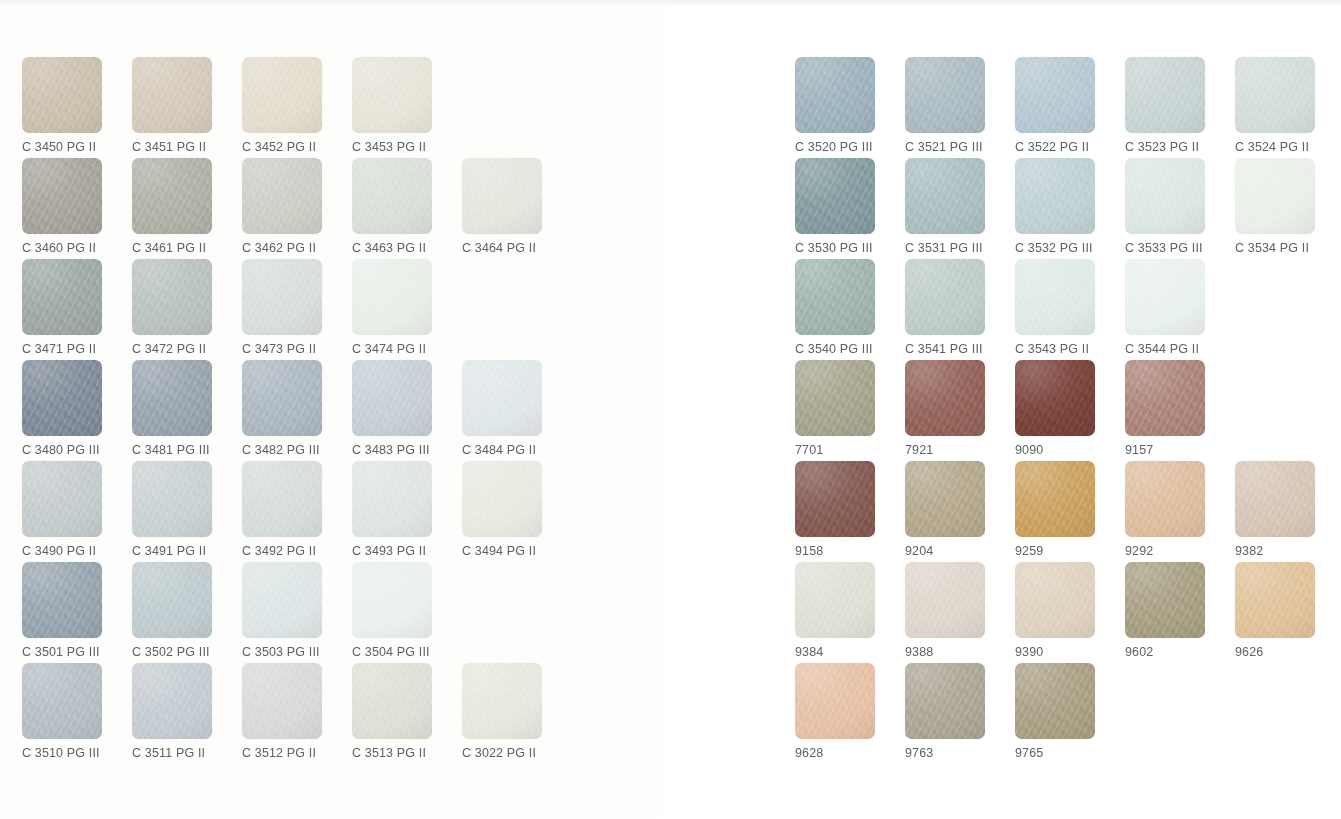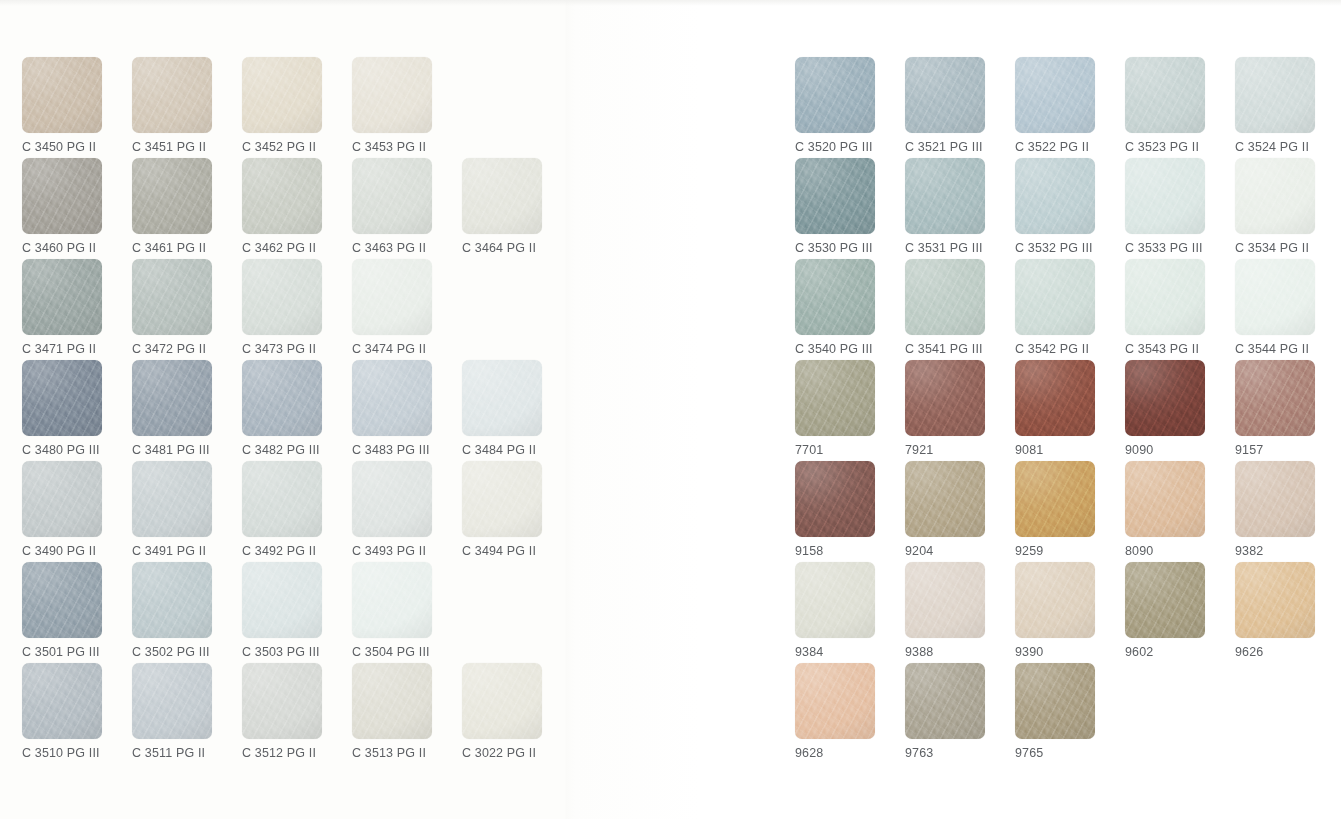--- a/index.html
+++ b/index.html
@@ -315,46 +315,38 @@
       <div class="row">
         <div class="cell">
           <div class="chip" style="background-color: rgb(156, 177, 171);"></div>
           <div class="chip-label">C 3540 PG III</div>
         </div>
         <div class="cell">
           <div class="chip" style="background-color: rgb(188, 203, 196);"></div>
           <div class="chip-label">C 3541 PG III</div>
         </div>
         <div class="cell">
-          <div class="chip" style="background-color: rgb(206, 220, 215);"></div>
-          <div class="chip-label">C 3542 PG II</div>
-        </div>
-        <div class="cell">
           <div class="chip" style="background-color: rgb(223, 234, 228);"></div>
           <div class="chip-label">C 3543 PG II</div>
         </div>
         <div class="cell">
           <div class="chip" style="background-color: rgb(233, 241, 236);"></div>
           <div class="chip-label">C 3544 PG II</div>
         </div>
       </div>
       <div class="row">
         <div class="cell">
           <div class="chip" style="background-color: rgb(163, 161, 137);"></div>
           <div class="chip-label">7701</div>
         </div>
         <div class="cell">
           <div class="chip" style="background-color: rgb(141, 95, 86);"></div>
           <div class="chip-label">7921</div>
         </div>
         <div class="cell">
-          <div class="chip" style="background-color: rgb(139, 79, 65);"></div>
-          <div class="chip-label">9081</div>
-        </div>
-        <div class="cell">
           <div class="chip" style="background-color: rgb(116, 64, 56);"></div>
           <div class="chip-label">9090</div>
         </div>
         <div class="cell">
           <div class="chip" style="background-color: rgb(169, 127, 116);"></div>
           <div class="chip-label">9157</div>
         </div>
       </div>
       <div class="row">
         <div class="cell">
@@ -364,21 +356,21 @@
         <div class="cell">
           <div class="chip" style="background-color: rgb(177, 164, 136);"></div>
           <div class="chip-label">9204</div>
         </div>
         <div class="cell">
           <div class="chip" style="background-color: rgb(200, 157, 93);"></div>
           <div class="chip-label">9259</div>
         </div>
         <div class="cell">
           <div class="chip" style="background-color: rgb(221, 187, 155);"></div>
-          <div class="chip-label">8090</div>
+          <div class="chip-label">9292</div>
         </div>
         <div class="cell">
           <div class="chip" style="background-color: rgb(214, 196, 180);"></div>
           <div class="chip-label">9382</div>
         </div>
       </div>
       <div class="row">
         <div class="cell">
           <div class="chip" style="background-color: rgb(222, 223, 212);"></div>
           <div class="chip-label">9384</div>

